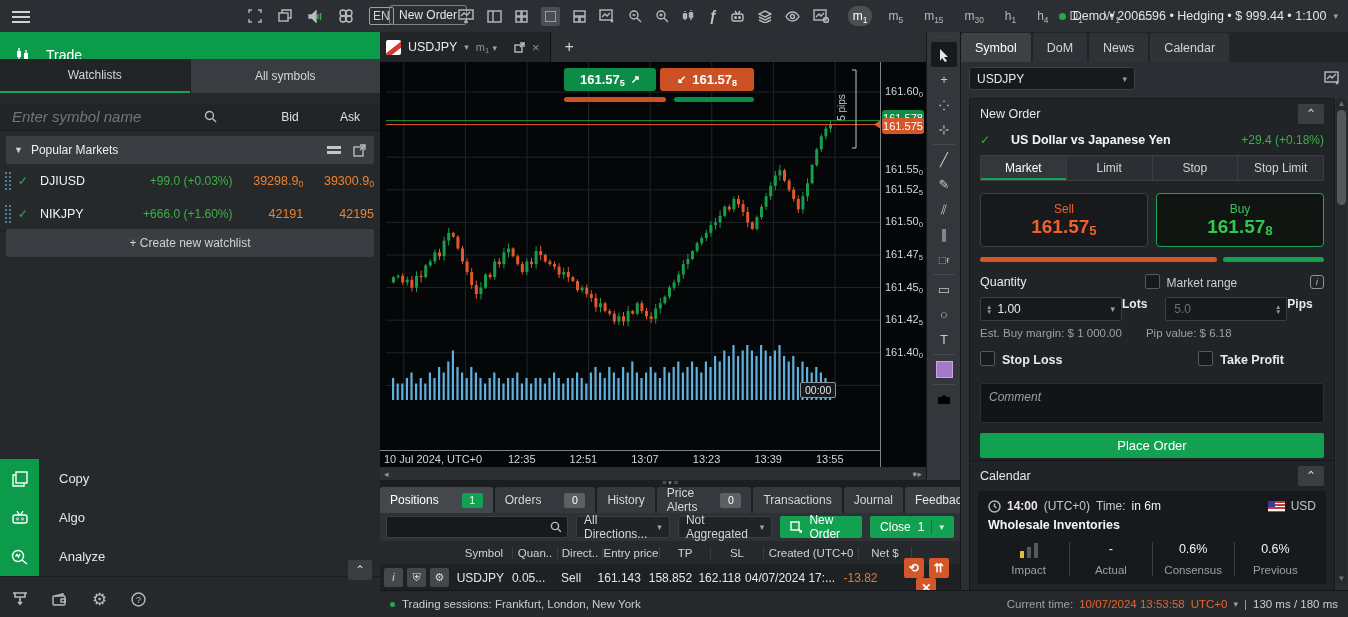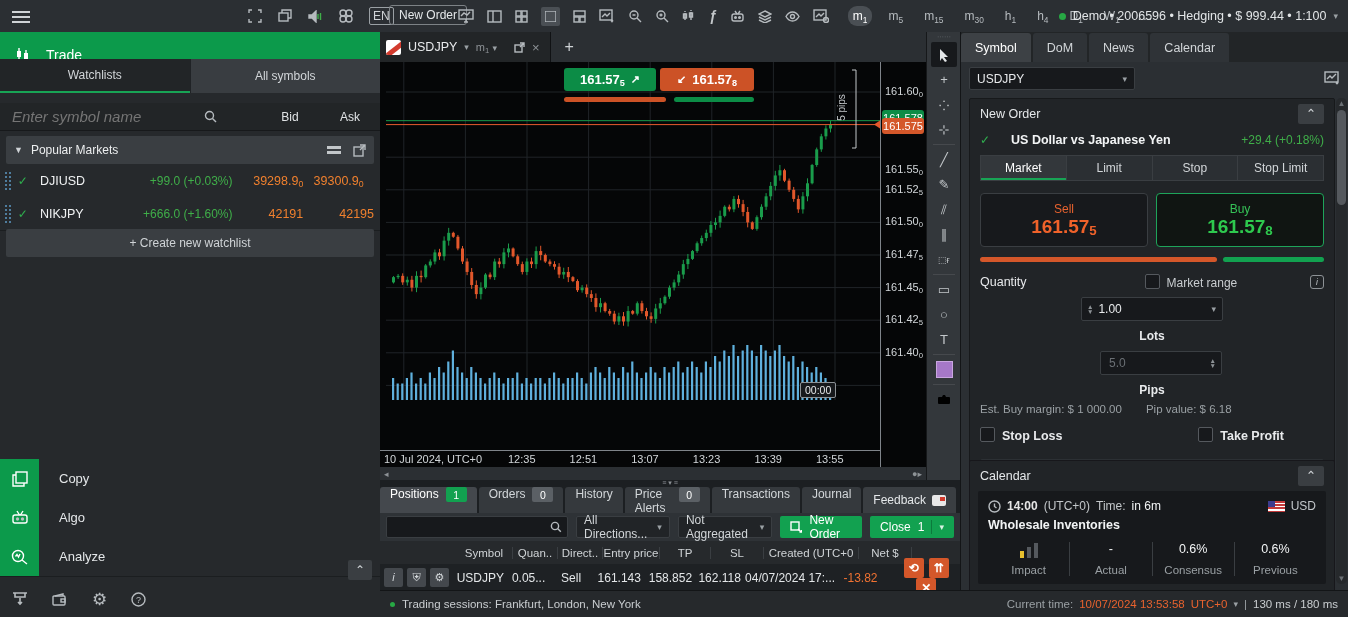--- a/index.html
+++ b/index.html
@@ -101,21 +101,21 @@
   .tools .t{width:26px;height:25px;display:flex;align-items:center;justify-content:center;color:#c3c7ca;
       font-size:13px;cursor:pointer;border-radius:2px;}
   .tools .t.active{background:#17191c;}
   .tools .sep{width:22px;border-top:1px solid #46494d;margin:2px 0;}
   .swatch{width:15px;height:15px;background:#a678c8;border:1px solid #c9a6e0;}
 
   .splitter{left:0;top:448px;width:580px;height:6px;background:#1c1f22;text-align:center;color:#8d9296;font-size:7px;line-height:6px;}
 
   
   .ptabs{left:0;top:454px;width:580px;height:27px;background:#1c1f22;display:flex;align-items:flex-end;gap:2px;}
-  .ptab{height:26px;background:#35393d;display:flex;padding:0 10px;gap:7px;color:#d2d6d9;
+  .ptab{height:26px;background:#35393d;display:flex;align-items:center;padding:0 10px;gap:23px;color:#d2d6d9;
       border-radius:3px 3px 0 0;font-size:12px;cursor:pointer;}
   .ptab.active{background:#44484d;color:#fff;}
   .badge{min-width:15px;height:15px;border-radius:2px;background:#5b6065;color:#fff;font-size:10.5px;display:flex;
       align-items:center;justify-content:center;padding:0 3px;}
   .badge.green{background:#12a150;}
   .feedback{margin-left:auto;margin-right:4px;background:#3a3e42;border-radius:3px 3px 0 0;height:26px;display:flex;
       align-items:center;padding:0 10px;gap:6px;color:#e4e7e9;cursor:pointer;}
   .fbicon{width:14px;height:11px;background:#e8e8e8;border-radius:2px;position:relative;}
   .fbicon::after{content:"";position:absolute;right:1px;top:2px;width:5px;height:4px;background:#d23b2e;}
   .filterrow{left:0;top:481px;width:580px;height:28px;background:#2e3236;display:flex;align-items:center;padding:0 6px;box-sizing:border-box;gap:8px;}
@@ -172,21 +172,21 @@
   .buybtn{background:#101512;border:1px solid #1ea45a;}
   .sellbtn .t1{color:#e8622e;font-size:12px;}
   .sellbtn .t2{color:#f0622a;font-size:19px;font-weight:bold;}
   .buybtn .t1{color:#35c257;font-size:12px;}
   .buybtn .t2{color:#2ec94e;font-size:19px;font-weight:bold;}
   .sentrow{display:flex;gap:6px;margin:10px 10px 0;}
   .spreadline{text-align:center;color:#e4e7e9;margin-top:9px;font-size:12px;}
   .qrow1{display:flex;align-items:center;margin:12px 10px 0;}
   .qlabel{color:#e8eaec;font-size:12.5px;}
   .cb{width:13px;height:13px;background:#17191c;border:1px solid #55595e;border-radius:2px;display:inline-block;vertical-align:-2px;margin-right:7px;}
-  .qrow2{display:flex;align-items:center;margin:7px 10px 0;gap:8px;flex-direction:column;}
+  .qrow2{display:flex;align-items:flex-start;margin:7px 10px 0;}
   .stepper{width:140px;height:22px;background:#17191c;border:1px solid #3a3e42;border-radius:2px;display:flex;align-items:center;color:#e8eaec;}
   .stepper .upd{display:flex;flex-direction:column;font-size:6.5px;color:#8d9296;line-height:5px;padding:0 5px;}
   .stepper .val{flex:1;}
   .stepper.dis .val{color:#6a6f74;}
   .unit{color:#e8eaec;font-size:12px;font-weight:bold;}
   .estrow{display:flex;margin:6px 10px 0;color:#9aa0a4;font-size:11.5px;gap:24px;}
   .slrow{display:flex;margin:12px 10px 0;color:#e8eaec;font-size:12.5px;font-weight:bold;}
   .comment{margin:16px 10px 0;height:40px;background:#121416;border:1px solid #2c3034;border-radius:2px;color:#9aa0a4;
       font-style:italic;padding:6px 8px;box-sizing:border-box;}
   .placeorder{margin:10px 10px 10px;height:25px;background:#12a150;border-radius:2px;color:#fff;display:flex;
@@ -401,21 +401,21 @@
           </span>
       </span>
     </div>
     <div id="watchrows">
         <div class="wrow abs" style="top: 132px;">
           <span class="dots6"></span>
           <span class="chk">✓</span>
           <span class="wsym">DJIUSD</span>
           <span class="wchg">+99.0 (+0.03%)</span>
           <span class="wpx">39298.9<span class="sub">0</span></span>
-          <span class="wpx" style="margin-right:6px;text-align:center;">39300.9<span class="sub">0</span></span>
+          <span class="wpx" style="margin-right:6px;">39300.9<span class="sub">0</span></span>
         </div>
         <div class="wrow abs" style="top: 165px;">
           <span class="dots6"></span>
           <span class="chk">✓</span>
           <span class="wsym">NIKJPY</span>
           <span class="wchg">+666.0 (+1.60%)</span>
           <span class="wpx">42191<span class="sub"></span></span>
           <span class="wpx" style="margin-right:6px;">42195<span class="sub"></span></span>
         </div>
       </div>

